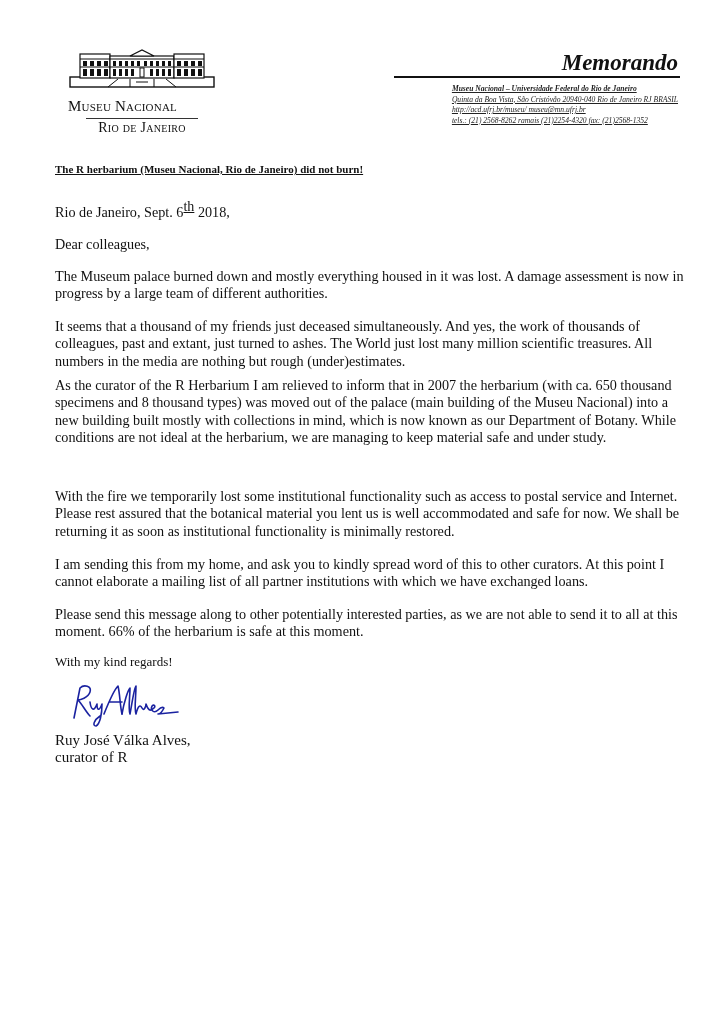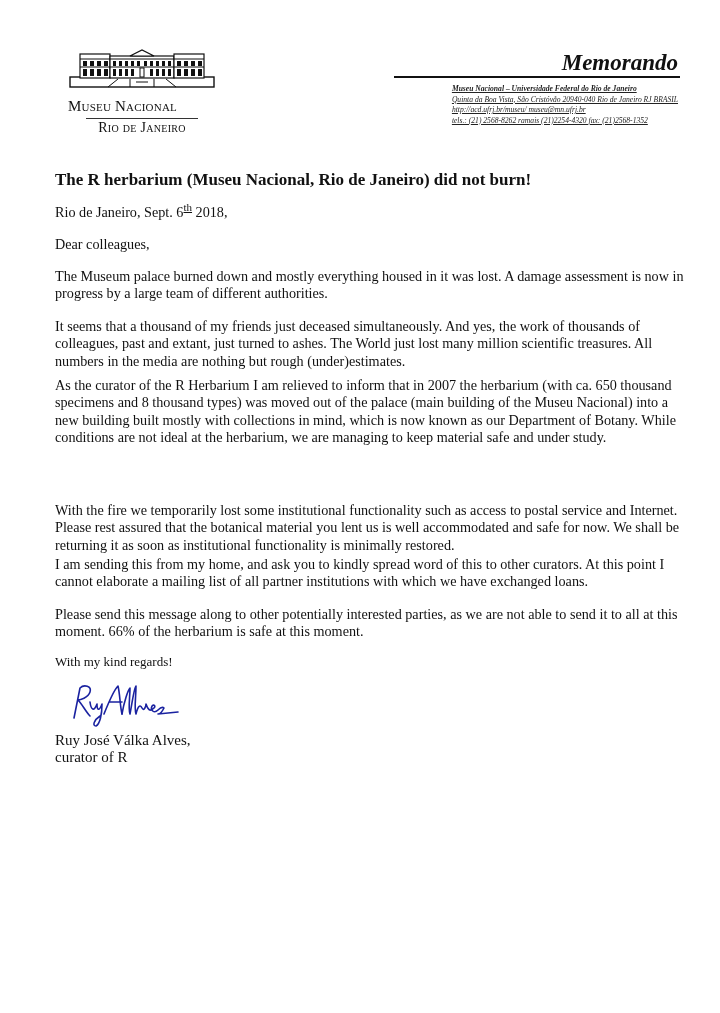--- a/index.html
+++ b/index.html
@@ -16,29 +16,29 @@
   .logo-city { position: absolute; left: 0; top: 74px; width: 148px; text-align: center;
                font-size: 14px; font-variant: small-caps; letter-spacing: 0.3px; color: #111; }
 
   
   .memo-title { position: absolute; right: 42px; top: 50px; font-size: 23px; font-style: italic;
                 font-weight: bold; color: #111; }
   .memo-rule { position: absolute; left: 394px; top: 76px; width: 286px; height: 2px; background: #111; }
   .memo-lines { position: absolute; right: 42px; top: 84px; font-style: italic;
                 font-size: 7.6px; line-height: 10.5px; color: #222; text-decoration: underline; }
   .memo-lines .strong { font-weight: bold; }
-  .heading { position: absolute; left: 55px; top: 170px; font-weight: bold; font-size: 17px; }
+  .heading { position: absolute; left: 55px; top: 163px; font-weight: bold; font-size: 11px; text-decoration: underline; }
   .dateline { position: absolute; left: 55px; top: 204px; font-size: 14.2px; }
-  .dateline sup { font-size: 11px; vertical-align: 6px; line-height: 0; text-decoration: underline; }
+  .dateline sup { font-size: 14px; vertical-align: 6px; line-height: 0; text-decoration: underline; }
   .salutation { position: absolute; left: 55px; top: 236px; font-size: 14.2px; }
   .para { position: absolute; left: 55px; width: 630px; font-size: 14.2px; line-height: 17.4px; margin: 0; }
   .p1 { top: 268px; }
   .p2 { top: 318px; }
   .p3 { top: 377px; }
-  .p4 { top: 488px; margin-top: 14px; }
+  .p4 { top: 488px; }
   .p5 { top: 556px; }
   .p6 { top: 606px; }
   .closing { position: absolute; left: 55px; top: 654px; font-size: 13px; }
   .signature { position: absolute; left: 64px; top: 680px; width: 120px; height: 50px; }
   .signer { position: absolute; left: 55px; top: 732px; font-size: 15px; line-height: 17.4px; }
 </style>
 </head>
 <body>
 
 <div class="page">

